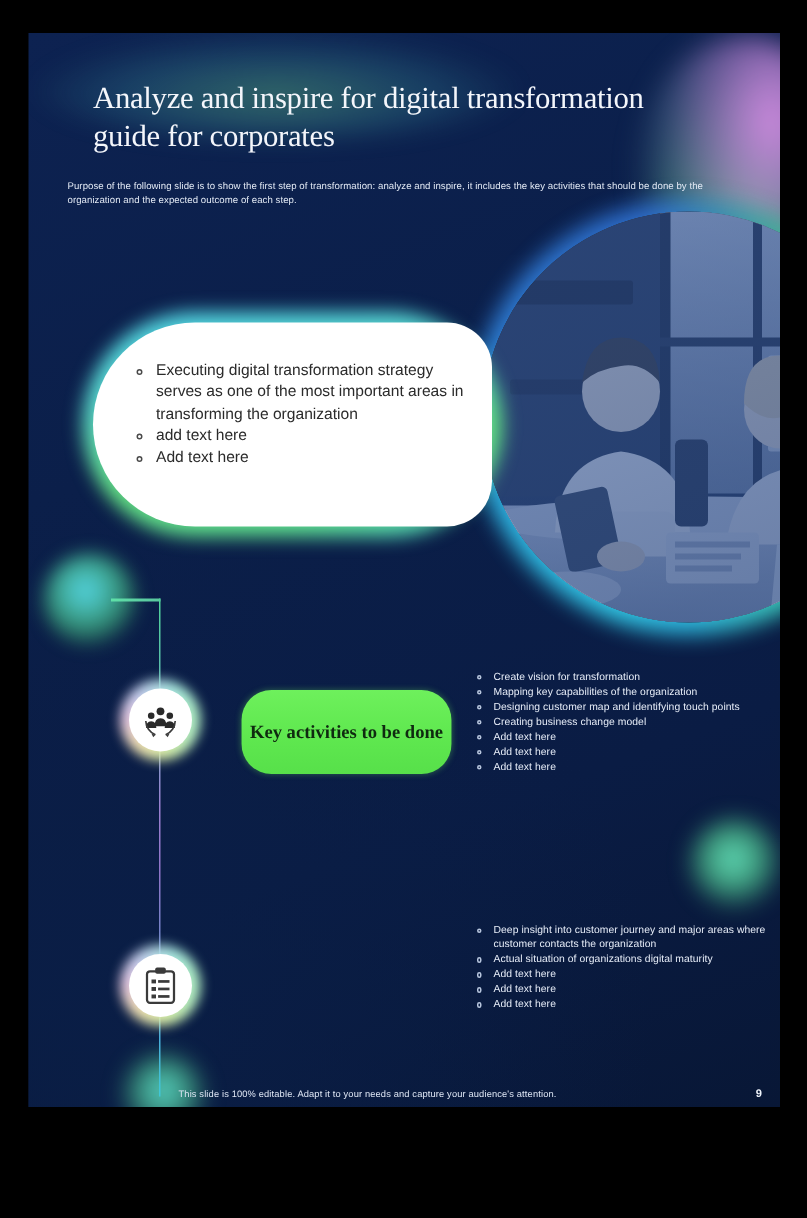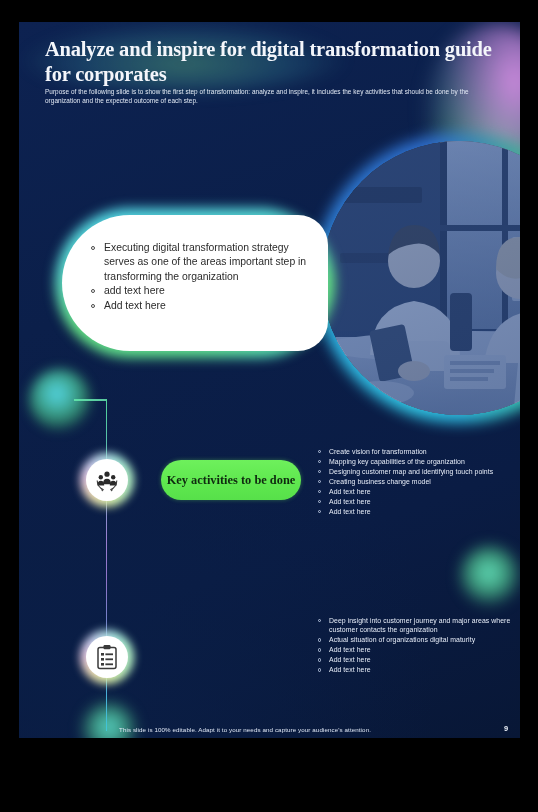--- a/index.html
+++ b/index.html
@@ -89,26 +89,26 @@
   
   #header {
     position: absolute;
     left: 26px;
     top: 15px;
     width: 450px;
     z-index: 6;
   }
   .slide-title {
     font-family: "Liberation Serif", serif;
-    font-weight: bold;
+    font-weight: normal;
     font-size: 20.5px;
     line-height: 25px;
     color: #f4f6fb;
     letter-spacing: -0.2px;
-    margin: 0;
+    margin: 17px;
   }
   .slide-subtitle {
     font-family: "Liberation Sans", sans-serif;
     font-size: 6.4px;
     line-height: 8.6px;
     color: #e2e9f4;
     margin: 1px 0 0 0;
     width: 448px;
     letter-spacing: 0.05px;
   }
@@ -247,21 +247,21 @@
     justify-content: center;
   }
   .node-disc svg { display: block; }
   #node-1 { left: 61px; top: 431px; }
   #node-2 { left: 61px; top: 608px; }
 
   
   .pill {
     position: absolute;
     width: 140px;
-    height: 40px;
+    height: 56px;
     border-radius: 20px;
     background: linear-gradient(180deg, #6ef05c 0%, #5fe84f 55%, #57e04a 100%);
     display: flex;
     align-items: center;
     justify-content: center;
     z-index: 7;
     box-shadow: 0 0 4px rgba(110,240,92,0.35);
   }
   .pill-label {
     font-family: "Liberation Serif", serif;
@@ -412,21 +412,21 @@
           <ellipse cx="58" cy="252" rx="34" ry="12" fill="#cfd6e2"></ellipse>
 
           <rect width="274" height="274" fill="url(#blueTint)"></rect>
         </svg>
       </div>
     </div>
 
     <div id="callout-glow"></div>
     <div id="callout">
       <ul id="callout-list">
-        <li>Executing digital transformation strategy serves as one of the areas important step in transforming the organization</li>
+        <li>Executing digital transformation strategy serves as one of the most important areas in transforming the organization</li>
         <li> add text here</li>
         <li>Add text here</li>
       </ul>
     </div>
 
     <div id="timeline-elbow"></div>
     <div id="timeline-line"></div>
 
     <div class="node" id="node-1">
       <div class="node-glow"></div>

